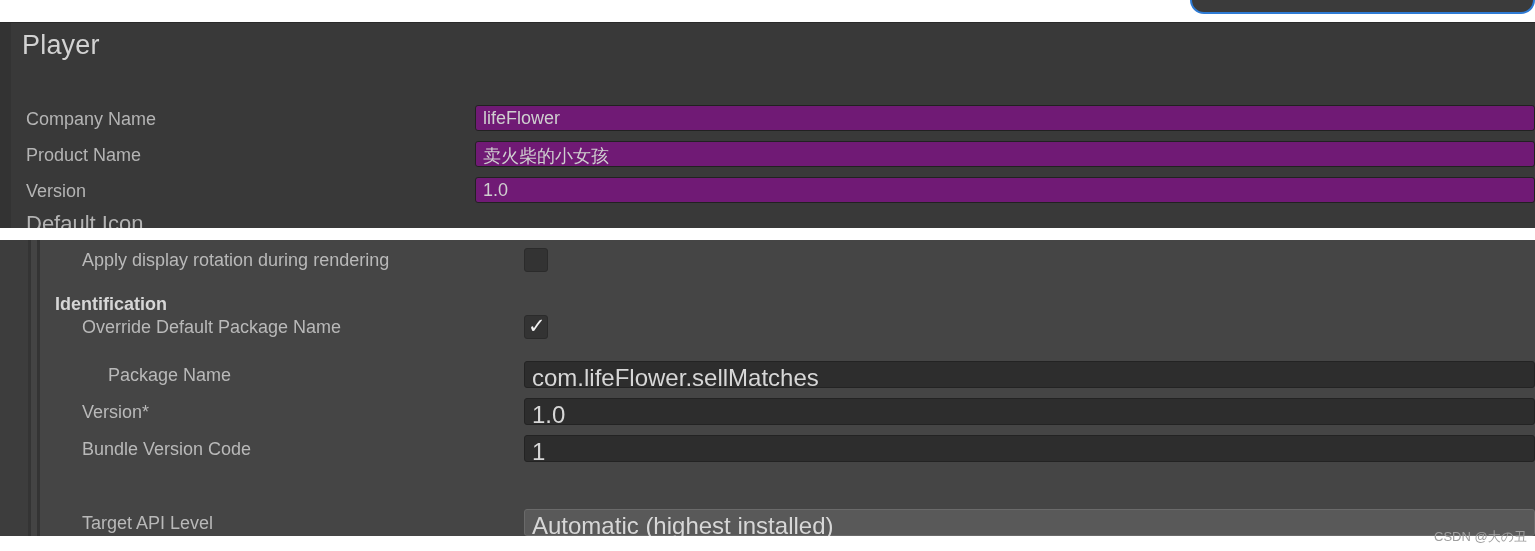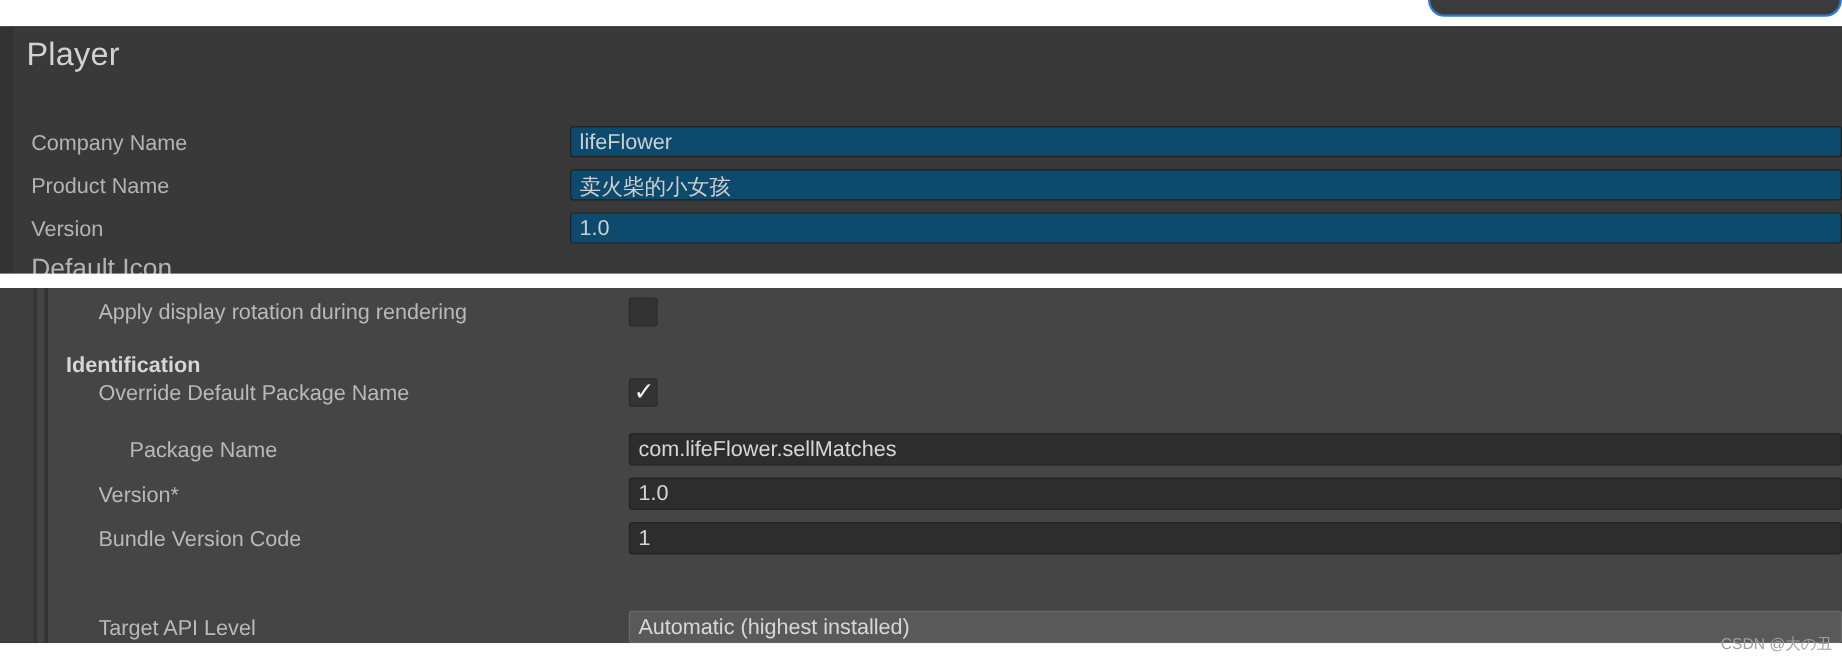--- a/index.html
+++ b/index.html
@@ -85,21 +85,21 @@
     font-size: 18px;
     color: #b4b4b4;
     white-space: nowrap;
   }
   .p1-field {
     position: absolute;
     left: 475px;
     top: 0;
     width: 1060px;
     height: 26px;
-    background: #0c4a6e;
+    background: #701a75;
     border: 1px solid #212121;
     border-radius: 3px;
     box-sizing: border-box;
   }
   .p1-field-text {
     position: absolute;
     left: 7px;
     top: 2px;
     font-size: 18px;
     color: #cfcfcf;
@@ -211,21 +211,21 @@
     height: 27px;
     background: #595959;
     border: 1px solid #6a6a6a;
     border-radius: 3px;
     box-sizing: border-box;
   }
   .p2-value {
     position: absolute;
     left: 7px;
     top: 2px;
-    font-size: 18px;
+    font-size: 24px;
     color: #d7d7d7;
     white-space: nowrap;
   }
 
   
   #bottom-band {
     position: absolute;
     left: 0; top: 536px;
     width: 1535px; height: 15px;
     background: #ffffff;

